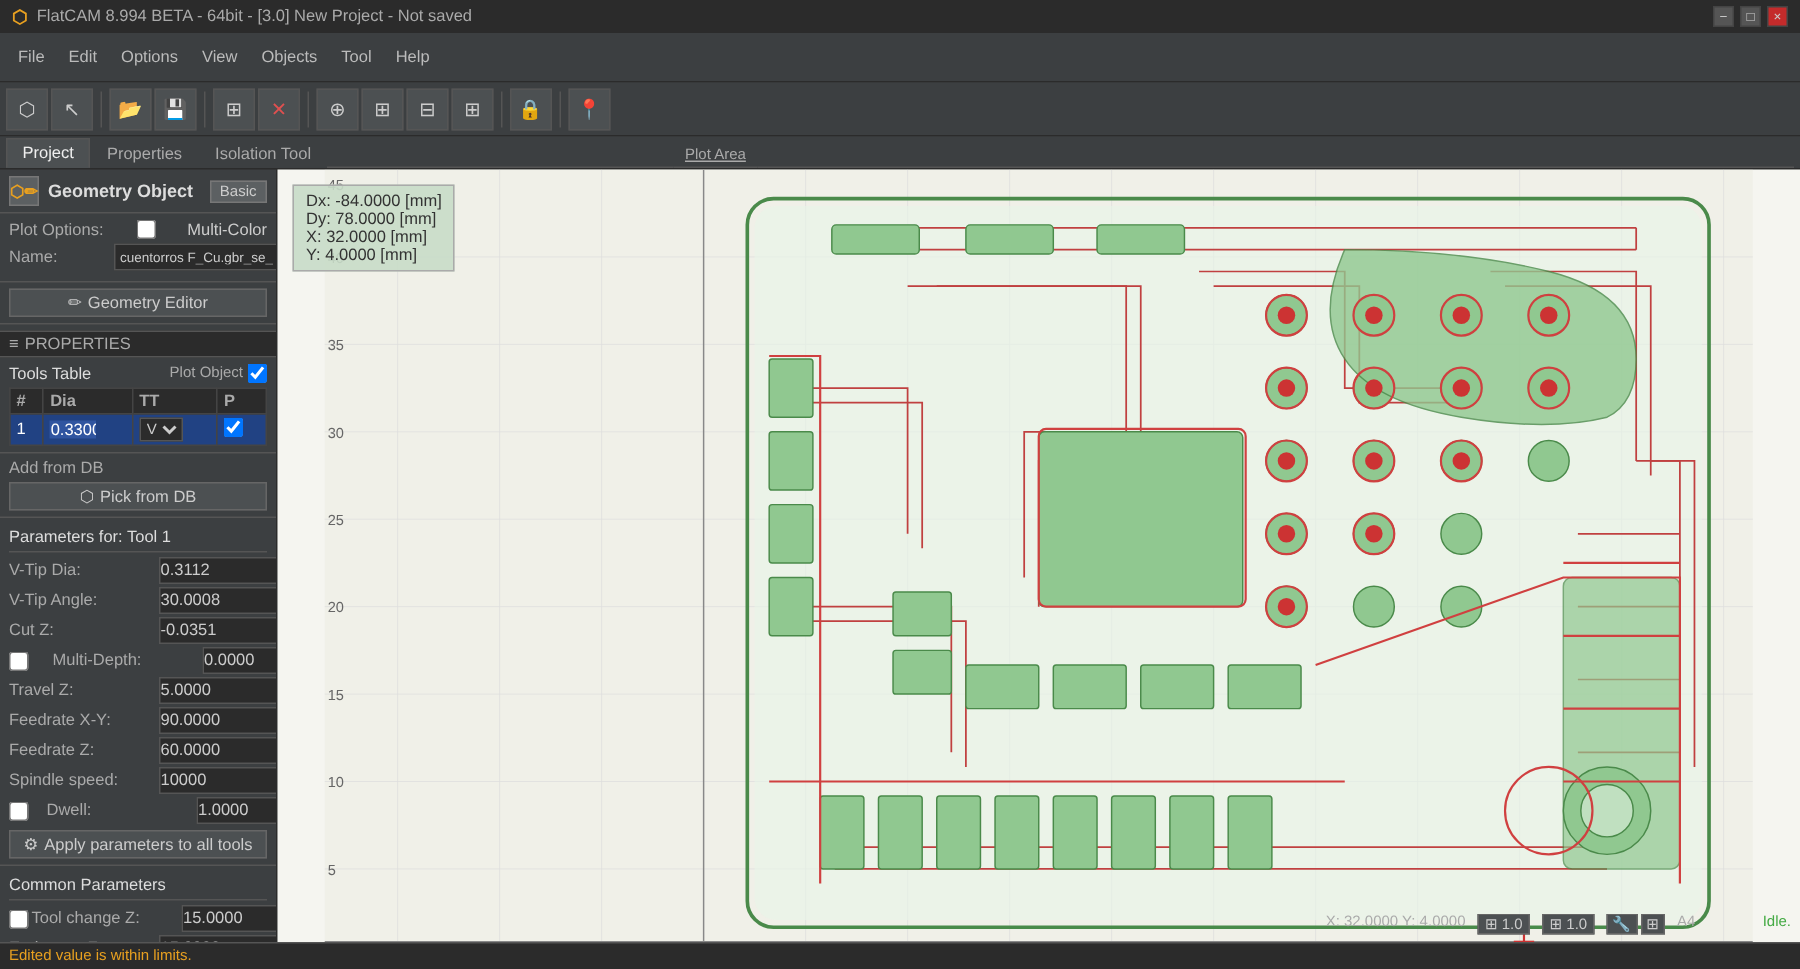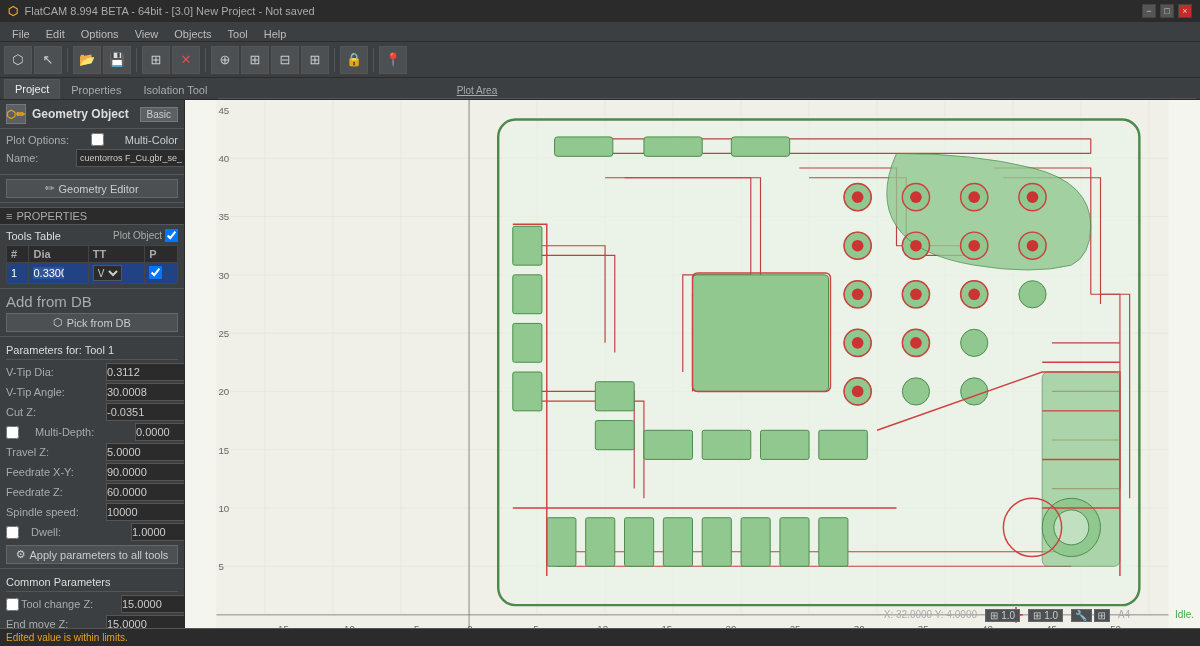--- a/index.html
+++ b/index.html
@@ -5,21 +5,21 @@
     * { box-sizing: border-box; margin: 0; padding: 0; }
     body { font-family: 'Segoe UI', Arial, sans-serif; font-size: 11px; background: #3c3f41; color: #ccc; width: 1200px; height: 646px; overflow: hidden; }
 
     
     .titlebar { background: #2b2b2b; height: 22px; display: flex; align-items: center; padding: 0 8px; justify-content: space-between; }
     .titlebar-left { display: flex; align-items: center; gap: 6px; color: #aaa; font-size: 11px; }
     .titlebar-controls { display: flex; gap: 4px; }
     .titlebar-btn { width: 14px; height: 14px; background: #555; border: 1px solid #444; color: #ccc; font-size: 9px; display: flex; align-items: center; justify-content: center; cursor: pointer; }
 
     
-    .menubar { background: #3c3f41; height: 20px; display: flex; align-items: flex-start; padding: 4px 4px; border-bottom: 1px solid #2b2b2b; }
+    .menubar { background: #3c3f41; height: 20px; display: flex; align-items: center; padding: 16px 4px; border-bottom: 1px solid #2b2b2b; }
     .menu-item { padding: 2px 8px; color: #bbb; cursor: pointer; font-size: 11px; }
 
     
     .toolbar { background: #3c3f41; height: 36px; display: flex; align-items: center; padding: 0 4px; border-bottom: 1px solid #2b2b2b; gap: 2px; }
     .toolbar-btn { width: 28px; height: 28px; background: #4c5052; border: 1px solid #555; color: #ccc; display: flex; align-items: center; justify-content: center; cursor: pointer; font-size: 13px; }
     .toolbar-sep { width: 1px; height: 24px; background: #555; margin: 0 3px; }
 
     
     .tabbar { background: #3c3f41; height: 22px; display: flex; align-items: flex-end; padding: 0 4px; border-bottom: 1px solid #2b2b2b; }
     .tab { padding: 3px 10px; font-size: 11px; color: #aaa; cursor: pointer; border: 1px solid transparent; border-bottom: none; }
@@ -192,21 +192,21 @@
             </td>
             <td>
               <input type="checkbox" checked="" style="">
             </td>
           </tr>
         </tbody>
       </table>
     </div>
 
     <div style="padding: 4px 6px; border-bottom: 1px solid #555;">
-      <div style="color:#aaa; font-size:15px; margin-bottom:3px;">Add from DB</div>
+      <div style="color:#aaa; font-size:11px; margin-bottom:3px;">Add from DB</div>
       <button class="btn btn-full">
         <span>⬡</span>
         <span>Pick from DB</span>
       </button>
     </div>
 
     <div style="padding: 4px 6px; border-bottom: 1px solid #555;">
       <div class="param-section-title">Parameters for: Tool 1</div>
 
       <div class="spin-row">
@@ -291,20 +291,26 @@
         <span class="spin-label">End move X,Y:</span>
         <input class="spin-input" type="text" value="None" style="background: rgb(176, 200, 208);">
       </div>
 
     </div>
 
   </div>
 
   <div class="plot-area" style="position:relative;">
 
+    <div class="coord-box">
+      <div>Dx: -84.0000 [mm]</div>
+      <div>Dy: 78.0000 [mm]</div>
+      <div>X:  32.0000 [mm]</div>
+      <div>Y:  4.0000 [mm]</div>
+    </div>
 
     <svg width="100%" height="100%" viewBox="0 0 980 560" style="position:absolute; top:0; left:0;">
 
       <rect width="980" height="560" fill="#f0f0e8"></rect>
 
       <line x1="50" y1="0" x2="50" y2="530" stroke="#ddd" stroke-width="0.5"></line>
       <line x1="120" y1="0" x2="120" y2="530" stroke="#ddd" stroke-width="0.5"></line>
       <line x1="190" y1="0" x2="190" y2="530" stroke="#ddd" stroke-width="0.5"></line>
       <line x1="260" y1="0" x2="260" y2="530" stroke="#ddd" stroke-width="0.5"></line>
       <line x1="330" y1="0" x2="330" y2="530" stroke="#ddd" stroke-width="0.5"></line>

